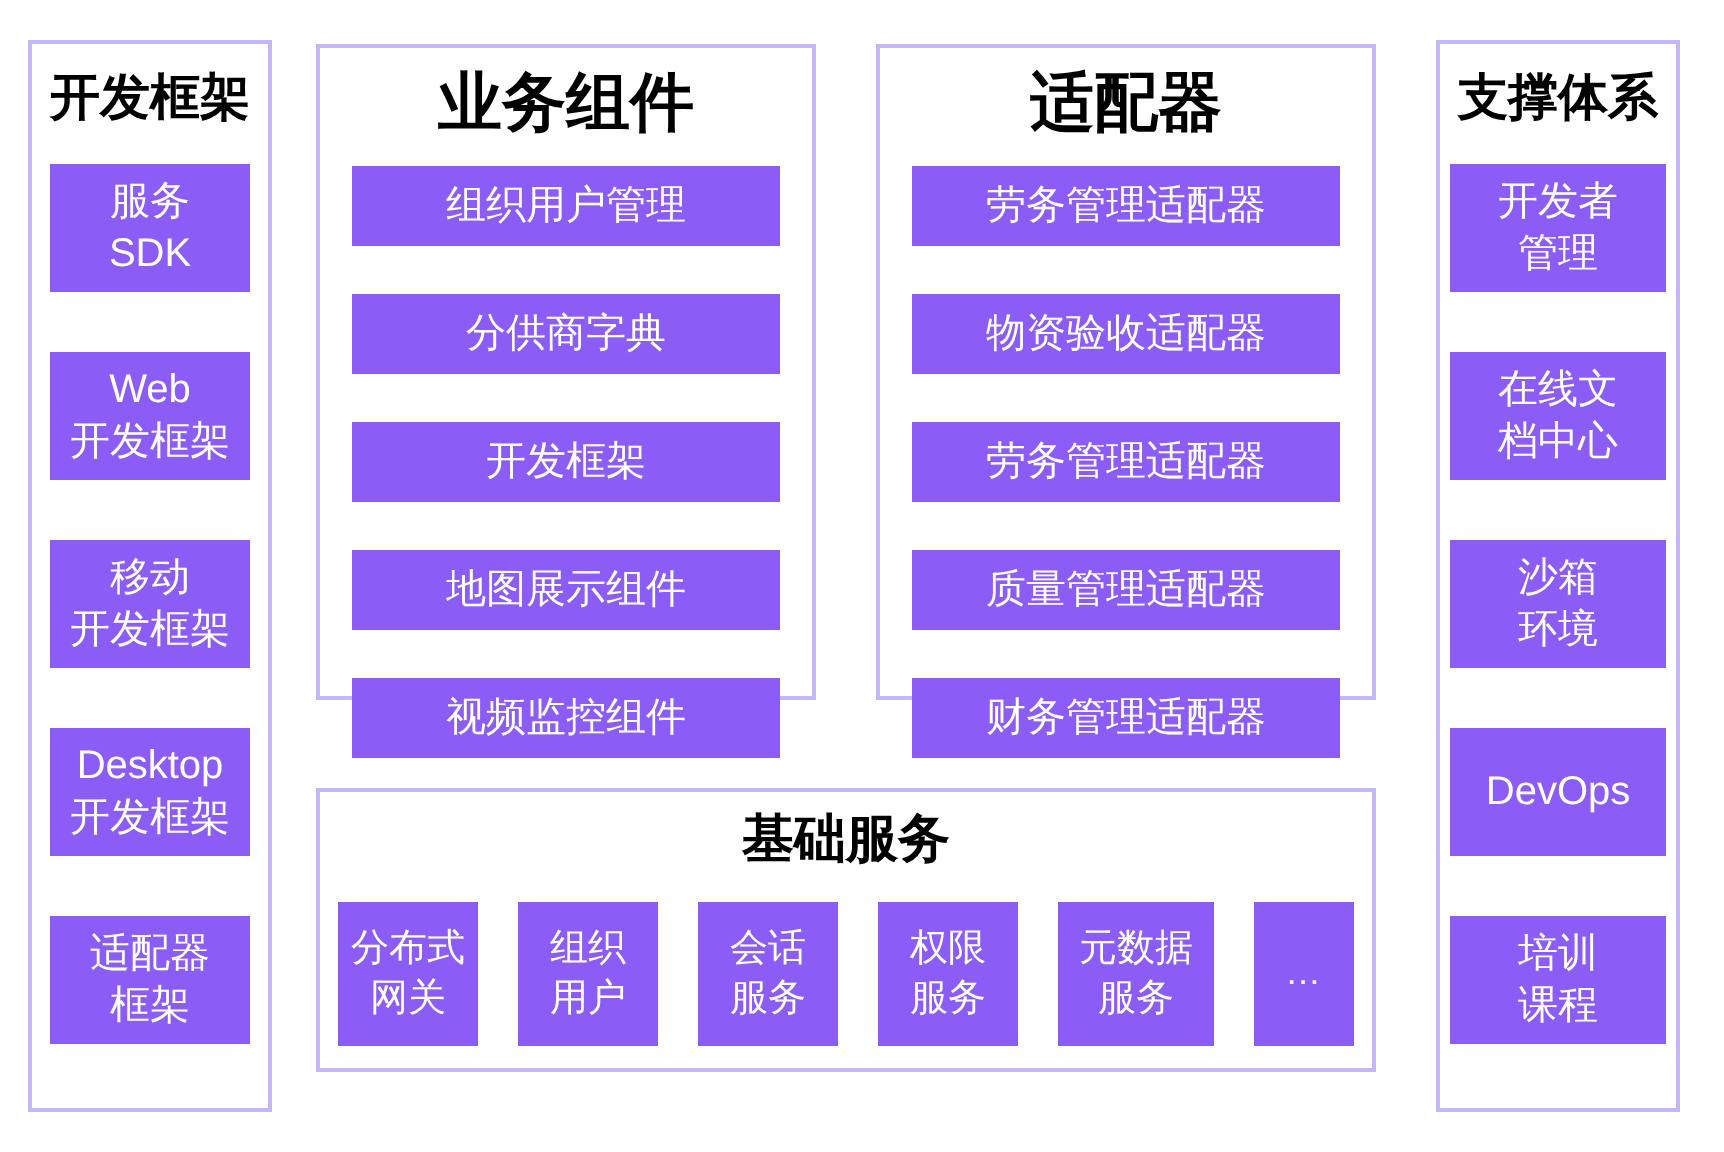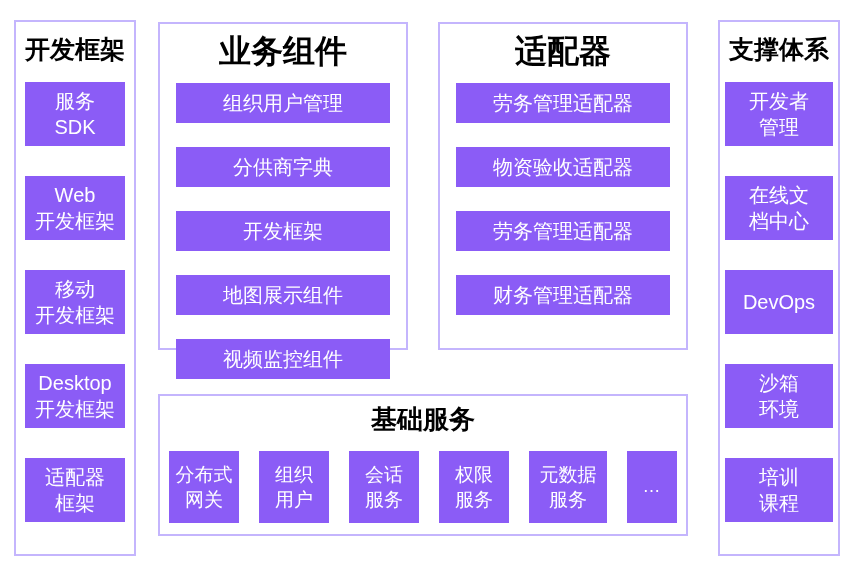--- a/index.html
+++ b/index.html
@@ -93,20 +93,21 @@
       <div class="box">视频监控组件</div>
     </div>
   </div>
 
   <div class="panel panel-mid panel-adapter">
     <div class="panel-title">适配器</div>
     <div class="items">
       <div class="box">劳务管理适配器</div>
       <div class="box">物资验收适配器</div>
       <div class="box">劳务管理适配器</div>
+      <div class="box">质量管理适配器</div>
       <div class="box">财务管理适配器</div>
     </div>
   </div>
 
   <div class="panel panel-base">
     <div class="panel-title">基础服务</div>
     <div class="items">
       <div class="box">分布式
 网关</div>
       <div class="box">组织
@@ -121,21 +122,21 @@
     </div>
   </div>
 
   <div class="panel panel-side panel-support">
     <div class="panel-title">支撑体系</div>
     <div class="items">
       <div class="box">开发者
 管理</div>
       <div class="box">在线文
 档中心</div>
-      <div class="box">DevOps</div>
       <div class="box">沙箱
 环境</div>
+      <div class="box">DevOps</div>
       <div class="box">培训
 课程</div>
     </div>
   </div>
 
 </div>
 
 </body></html>

